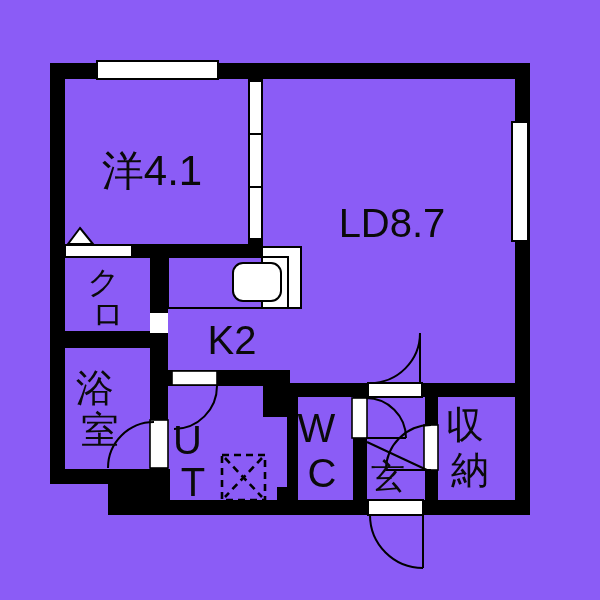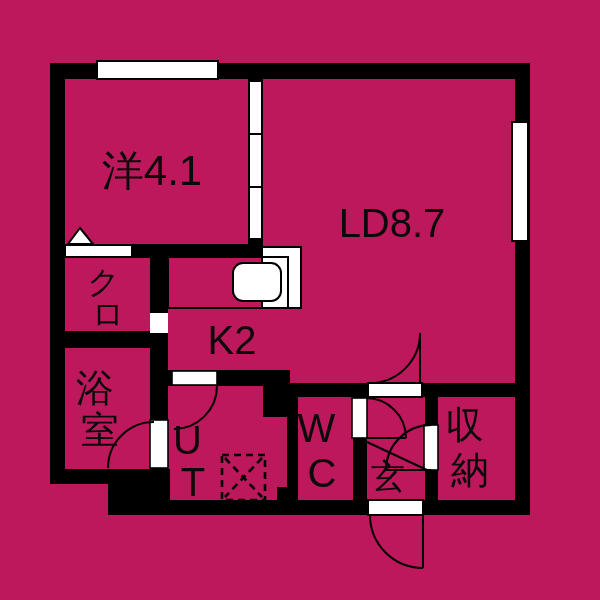--- a/index.html
+++ b/index.html
@@ -1,17 +1,17 @@
 <!DOCTYPE html>
 <html><head>
 <meta charset="utf-8">
 <style>
   html,body{margin:0;padding:0;background:#fff;}
   .plan-wrap{
-    width:600px;height:600px;position:relative;background:#be185d;
+    width:600px;height:600px;position:relative;background:#8b5cf6;
     font-family:"Liberation Sans","DejaVu Sans",sans-serif;
   }
   svg{display:block;}
   .wall{fill:#000000;stroke:none;}
   .open{fill:#ffffff;stroke:none;}
   .framed{fill:#ffffff;stroke:#000000;stroke-width:2;}
   .thin{fill:#ffffff;stroke:#000000;stroke-width:1.6;}
   .arc{fill:none;stroke:#000000;stroke-width:2;}
   .leaf{stroke:#000000;stroke-width:2;}
   .dash{fill:none;stroke:#000000;stroke-width:2.6;stroke-dasharray:7 5;}

